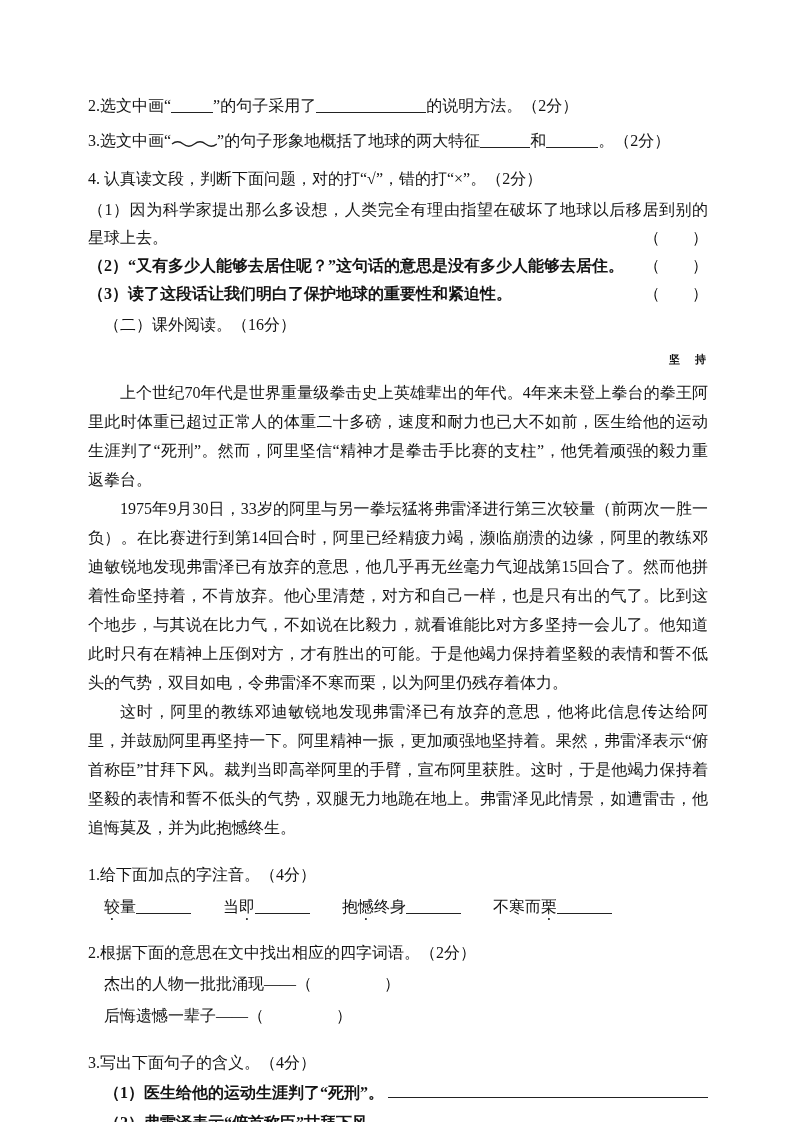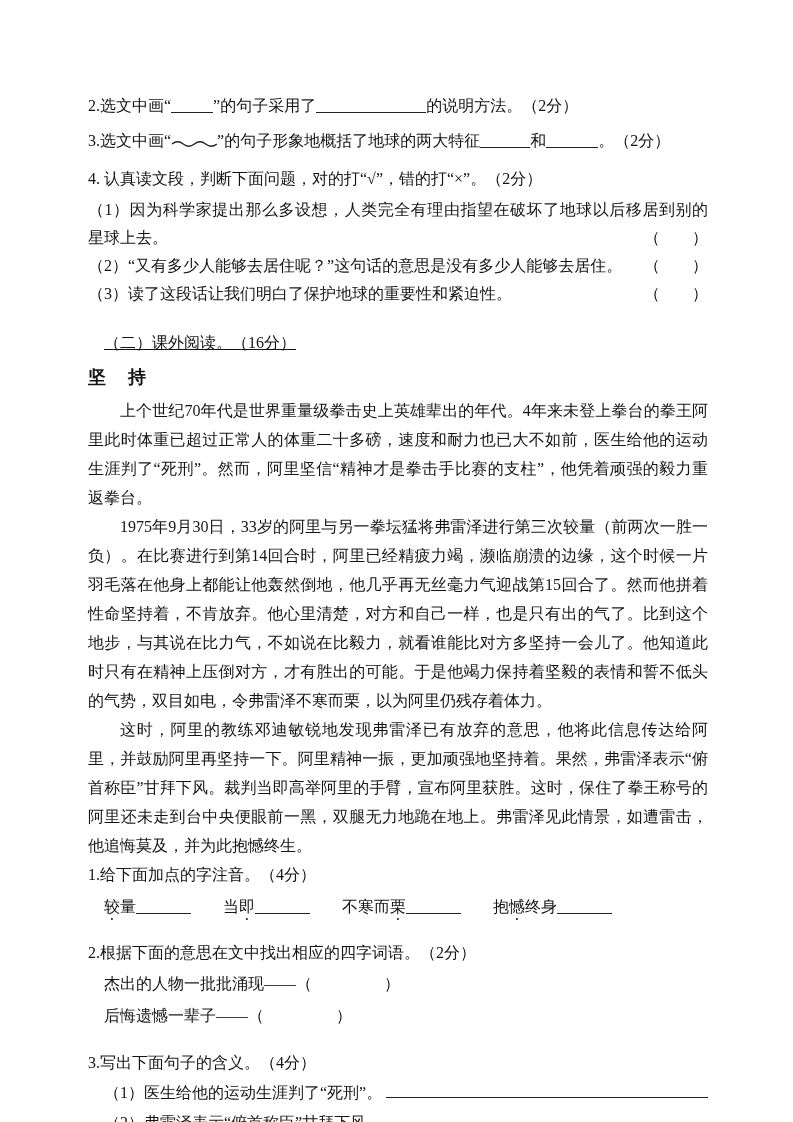--- a/index.html
+++ b/index.html
@@ -16,38 +16,38 @@
   .judge-row1 { text-align:justify; text-align-last:justify; }
   .judge-flex { display:flex; justify-content:space-between; align-items:center; }
   .judge-flex .jtxt { text-align:justify; }
   .paren { white-space:pre; }
 
   .blank { display:inline-block; border-bottom:1.4px solid #222; height:0.95em; vertical-align:-2px; }
   .w42 { width:42px; } .w110 { width:110px; } .w50 { width:50px; } .w52 { width:52px; }
   .w55 { width:55px; }
   .wavy { display:inline-block; vertical-align:-3px; }
 
-  .heading2 { line-height:30px; text-indent:1em; margin-top:20px;text-decoration:underline; }
-  .title { text-align:left; font-weight:bold; font-size:18px; line-height:34px; margin:2px 0 2px; letter-spacing:2px; }
+  .heading2 { line-height:30px; text-indent:1em; margin-top:2px; }
+  .title { text-align:right; font-weight:bold; font-size:11px; line-height:34px; margin:2px 0 2px; letter-spacing:2px; }
   .para { line-height:29px; text-indent:2em; text-align:justify; }
 
   .afterq { line-height:30px; }
   .q-label { line-height:30px;margin-top:16px; }
-  .mt10 { margin-top:0; } .mt22 { margin-top:14px; }
+  .mt10 { margin-top:18px; } .mt22 { margin-top:14px; }
   .pinyin-row { display:flex; gap:32px; line-height:33px; padding-left:1em; flex-wrap:nowrap; }
   .pinyin-item { white-space:nowrap; }
   .em-dot {
     -webkit-text-emphasis:filled dot; text-emphasis:filled dot;
     -webkit-text-emphasis-position:under right; text-emphasis-position:under right;
   }
   .word-row { line-height:32px; padding-left:1em; white-space:nowrap; }
   .gap70 { display:inline-block; width:72px; }
   .meaning-row { display:flex; align-items:baseline; line-height:30px; padding-left:1em;text-align:right; }
   .meaning-row .fill { flex:1 1 auto; border-bottom:1.4px solid #222; height:0.95em; margin-left:4px; }
-  .nowrap { white-space:nowrap; }
+  .nowrap { white-space:nowrap;font-weight:bold; }
 </style>
 </head>
 <body>
 
 <div class="page">
 
   <section class="sec1">
     <div class="line">
       <span>2.选文中画“</span><span class="blank w42"></span><span>”的句子采用了</span><span class="blank w110"></span><span>的说明方法。（2分）</span>
     </div>
@@ -74,31 +74,31 @@
         <span class="jtxt nowrap">（3）读了这段话让我们明白了保护地球的重要性和紧迫性。</span>
         <span class="paren">（　　）</span>
       </div>
     </div>
   </section>
 
   <section>
     <div class="heading2">（二）课外阅读。（16分）</div>
     <div class="title">坚　持</div>
     <p class="para">上个世纪70年代是世界重量级拳击史上英雄辈出的年代。4年来未登上拳台的拳王阿里此时体重已超过正常人的体重二十多磅，速度和耐力也已大不如前，医生给他的运动生涯判了“死刑”。然而，阿里坚信“精神才是拳击手比赛的支柱”，他凭着顽强的毅力重返拳台。</p>
-    <p class="para">1975年9月30日，33岁的阿里与另一拳坛猛将弗雷泽进行第三次较量（前两次一胜一负）。在比赛进行到第14回合时，阿里已经精疲力竭，濒临崩溃的边缘，这个时候一片羽毛落在他身上都能让他轰然倒地，他几乎再无丝毫力气迎战第15回合了。然而他拼着性命坚持着，不肯放弃。他心里清楚，对方和自己一样，也是只有出的气了。比到这个地步，与其说在比力气，不如说在比毅力，就看谁能比对方多坚持一会儿了。他知道此时只有在精神上压倒对方，才有胜出的可能。于是他竭力保持着坚毅的表情和誓不低头的气势，双目如电，令弗雷泽不寒而栗，以为阿里仍残存着体力。</p>
-    <p class="para">这时，阿里的教练邓迪敏锐地发现弗雷泽已有放弃的意思，他将此信息传达给阿里，并鼓励阿里再坚持一下。阿里精神一振，更加顽强地坚持着。果然，弗雷泽表示“俯首称臣”甘拜下风。裁判当即高举阿里的手臂，宣布阿里获胜。这时，保住了拳王称号的阿里还未走到台中央便眼前一黑，双腿无力地跪在地上。弗雷泽见此情景，如遭雷击，他追悔莫及，并为此抱憾终生。</p>
+    <p class="para">1975年9月30日，33岁的阿里与另一拳坛猛将弗雷泽进行第三次较量（前两次一胜一负）。在比赛进行到第14回合时，阿里已经精疲力竭，濒临崩溃的边缘，阿里的教练邓迪敏锐地发现弗雷泽已有放弃的意思，他几乎再无丝毫力气迎战第15回合了。然而他拼着性命坚持着，不肯放弃。他心里清楚，对方和自己一样，也是只有出的气了。比到这个地步，与其说在比力气，不如说在比毅力，就看谁能比对方多坚持一会儿了。他知道此时只有在精神上压倒对方，才有胜出的可能。于是他竭力保持着坚毅的表情和誓不低头的气势，双目如电，令弗雷泽不寒而栗，以为阿里仍残存着体力。</p>
+    <p class="para">这时，阿里的教练邓迪敏锐地发现弗雷泽已有放弃的意思，他将此信息传达给阿里，并鼓励阿里再坚持一下。阿里精神一振，更加顽强地坚持着。果然，弗雷泽表示“俯首称臣”甘拜下风。裁判当即高举阿里的手臂，宣布阿里获胜。这时，于是他竭力保持着坚毅的表情和誓不低头的气势，双腿无力地跪在地上。弗雷泽见此情景，如遭雷击，他追悔莫及，并为此抱憾终生。</p>
   </section>
 
   <section class="afterq">
     <div class="q-label mt10">1.给下面加点的字注音。（4分）</div>
     <div class="pinyin-row">
       <span class="pinyin-item"><span></span><span class="em-dot">较</span><span>量</span><span class="blank w55"></span></span>
       <span class="pinyin-item"><span>当</span><span class="em-dot">即</span><span></span><span class="blank w55"></span></span>
+      <span class="pinyin-item"><span>抱</span><span class="em-dot">憾</span><span>终身</span><span class="blank w55"></span></span>
       <span class="pinyin-item"><span>不寒而</span><span class="em-dot">栗</span><span></span><span class="blank w55"></span></span>
-      <span class="pinyin-item"><span>抱</span><span class="em-dot">憾</span><span>终身</span><span class="blank w55"></span></span>
     </div>
 
     <div class="q-label mt22">2.根据下面的意思在文中找出相应的四字词语。（2分）</div>
     <div class="word-row">
       <span>杰出的人物一批批涌现——（</span><span class="gap70"></span><span>）</span>
     </div>
     <div class="word-row">
       <span>后悔遗憾一辈子——（</span><span class="gap70"></span><span>）</span>
     </div>
 

